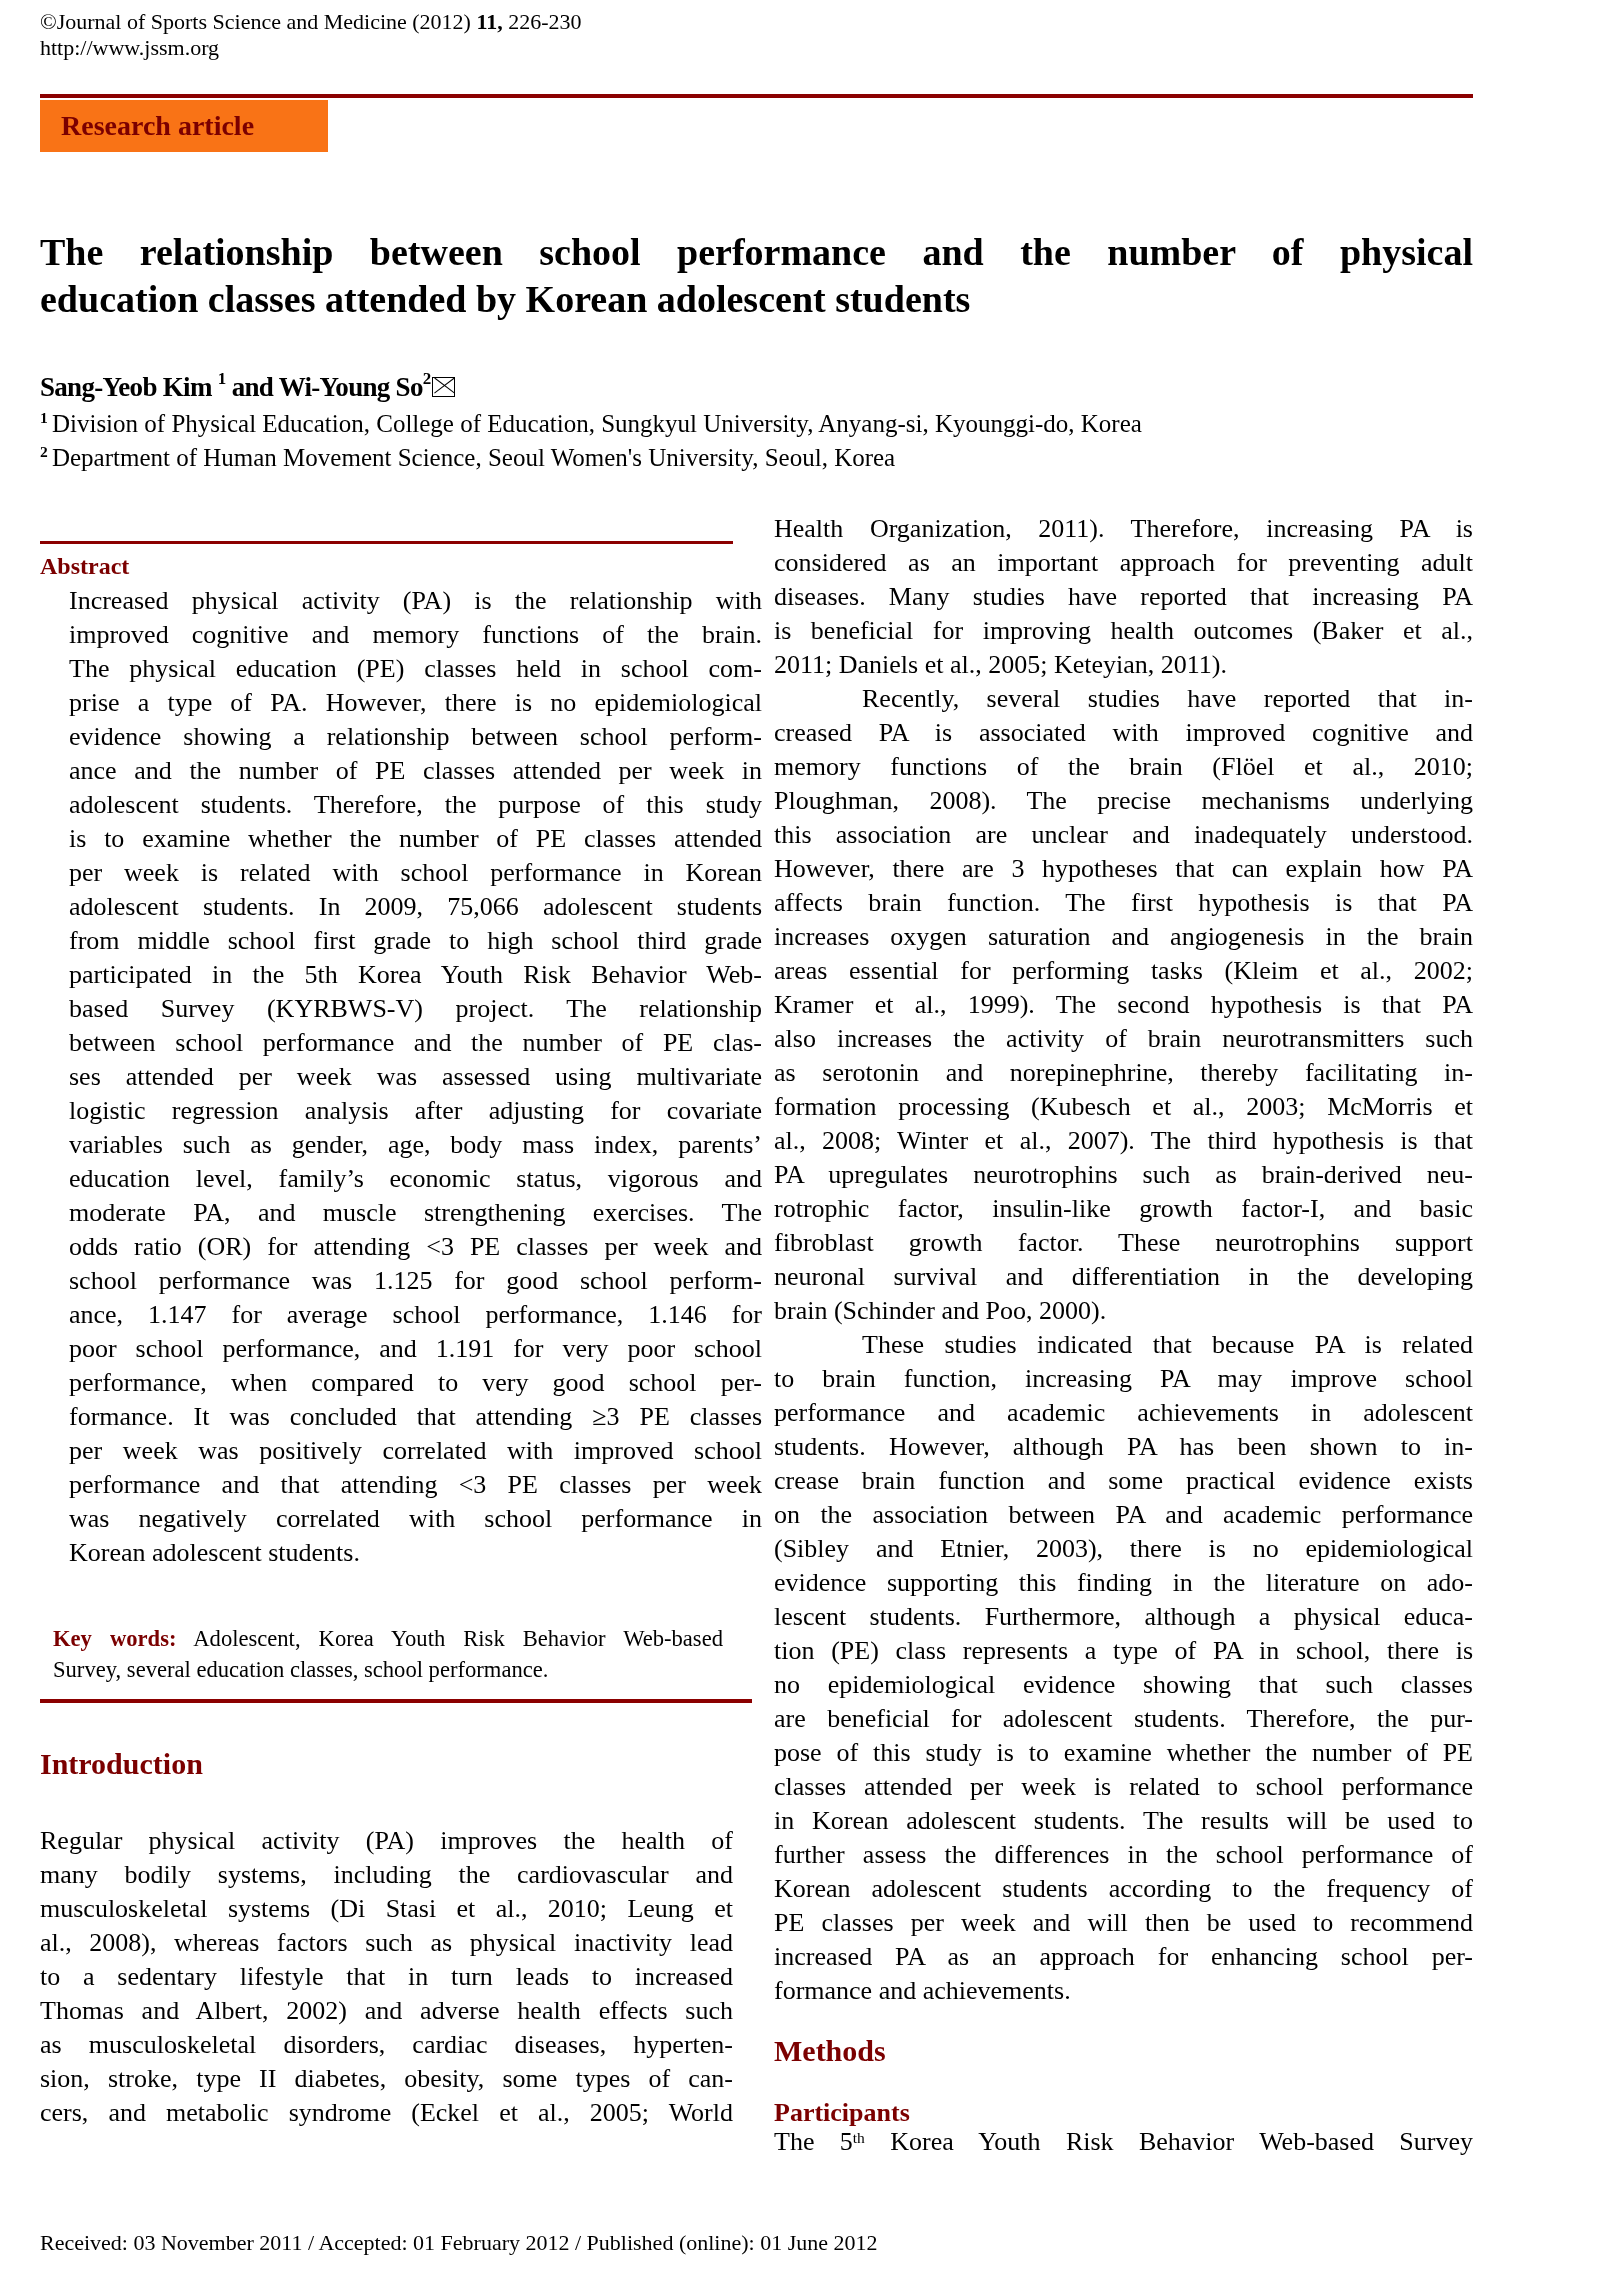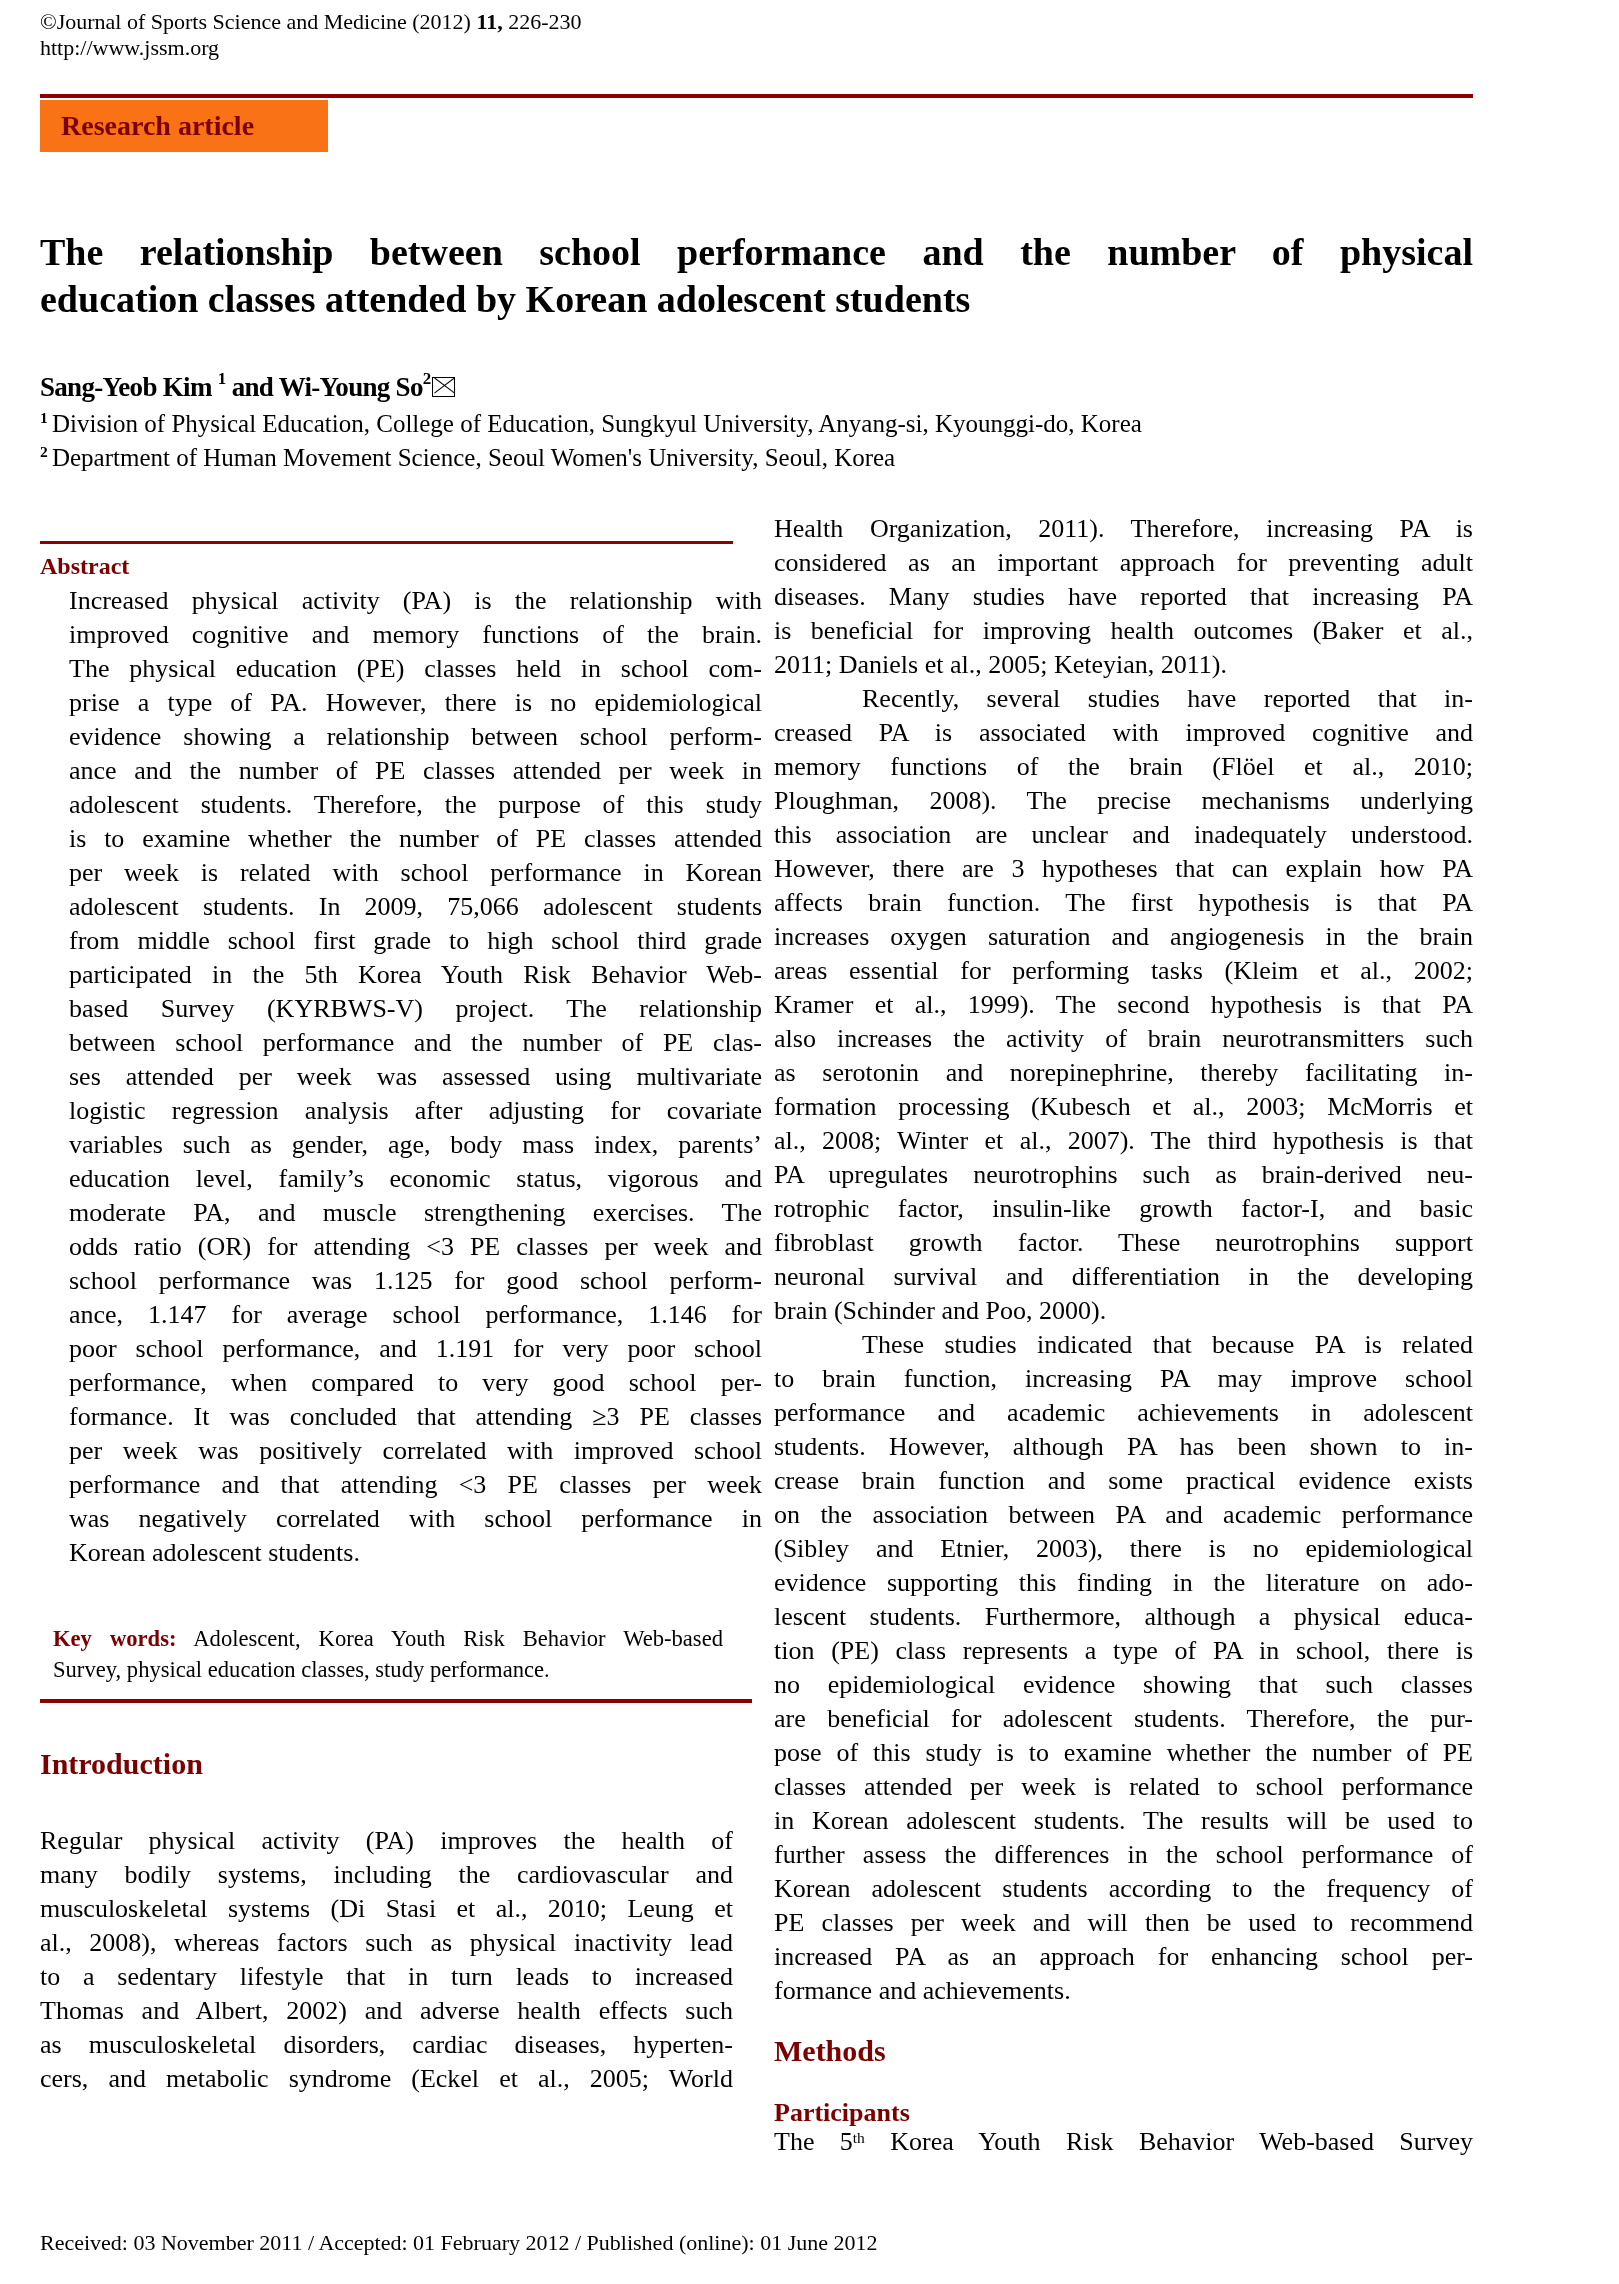--- a/index.html
+++ b/index.html
@@ -92,34 +92,35 @@
     <span class="ln">performance, when compared to very good school per-</span>
     <span class="ln">formance. It was concluded that attending ≥3 PE classes</span>
     <span class="ln">per week was positively correlated with improved school</span>
     <span class="ln">performance and that attending &lt;3 PE classes per week</span>
     <span class="ln">was negatively correlated with school performance in</span>
     <span class="ln last">Korean adolescent students.</span>
   </div>
 
 <div class="abs kw" style="left:41px; top:1623px; width:670px;margin-left:12px;">
   <span class="ln"><b>Key words:</b><span> Adolescent, Korea Youth Risk Behavior Web-based</span></span>
-  <span class="ln last">Survey, physical education classes, study performance.</span>
+  <span class="ln last">Survey, several education classes, school performance.</span>
 </div>
 
 <div class="rule" style="left:40px; top:1699px; width:712px; height:3.5px;"></div>
 
 <div class="abs sect h-intro" style="left:40px; top:1747px;">Introduction</div>
 <div class="col" id="intro-body" style="left:40px; top:1824px; width:693px;">
     <span class="ln">Regular physical activity (PA) improves the health of</span>
     <span class="ln">many bodily systems, including the cardiovascular and</span>
     <span class="ln">musculoskeletal systems (Di Stasi et al., 2010; Leung et</span>
     <span class="ln">al., 2008), whereas factors such as physical inactivity lead</span>
     <span class="ln">to a sedentary lifestyle that in turn leads to increased</span>
     <span class="ln">Thomas and Albert, 2002) and adverse health effects such</span>
     <span class="ln">as musculoskeletal disorders, cardiac diseases, hyperten-</span>
+    <span class="ln">sion, stroke, type II diabetes, obesity, some types of can-</span>
     <span class="ln">cers, and metabolic syndrome (Eckel et al., 2005; World</span>
   </div>
 
 <div class="col" id="right-body" style="left:774px; top:512px; width:699px;">
     <span class="ln">Health Organization, 2011). Therefore, increasing PA is</span>
     <span class="ln">considered as an important approach for preventing adult</span>
     <span class="ln">diseases. Many studies have reported that increasing PA</span>
     <span class="ln">is beneficial for improving health outcomes (Baker et al.,</span>
     <span class="ln last">2011; Daniels et al., 2005; Keteyian, 2011).</span>
     <span class="ln indent">Recently, several studies have reported that in-</span>

